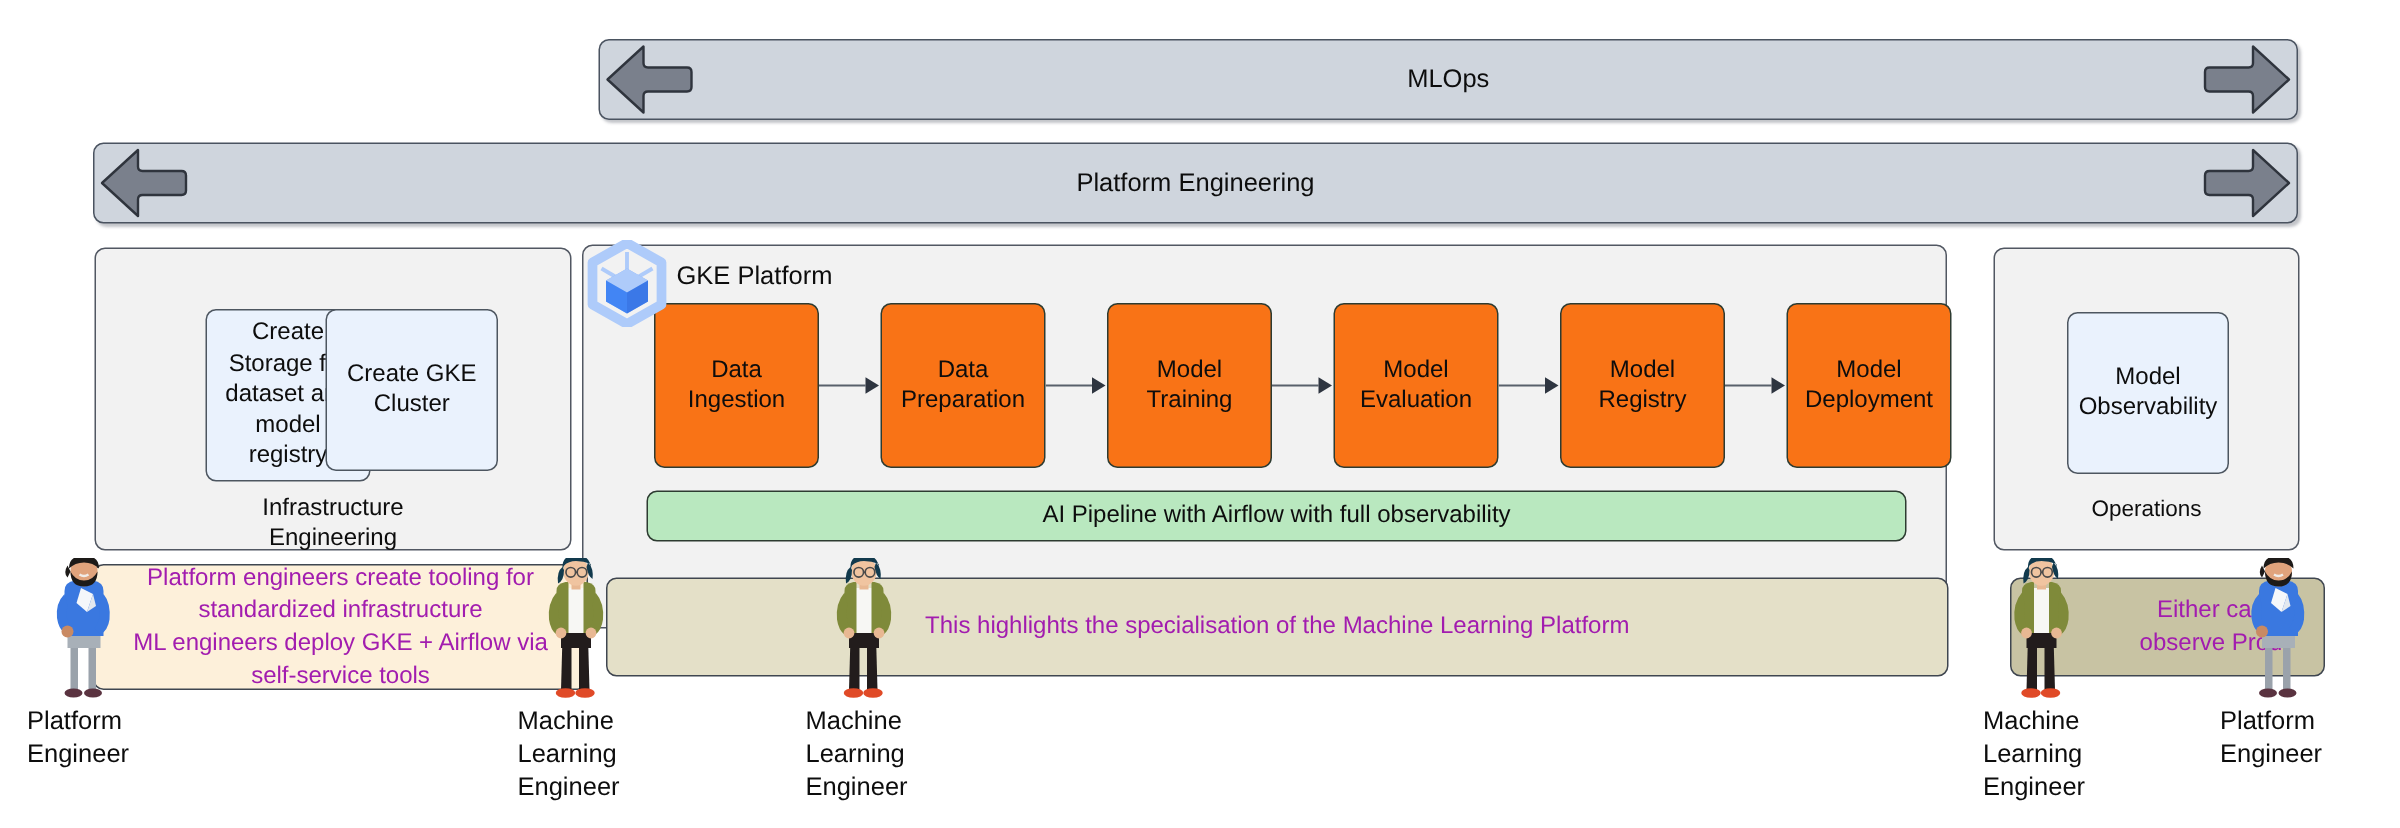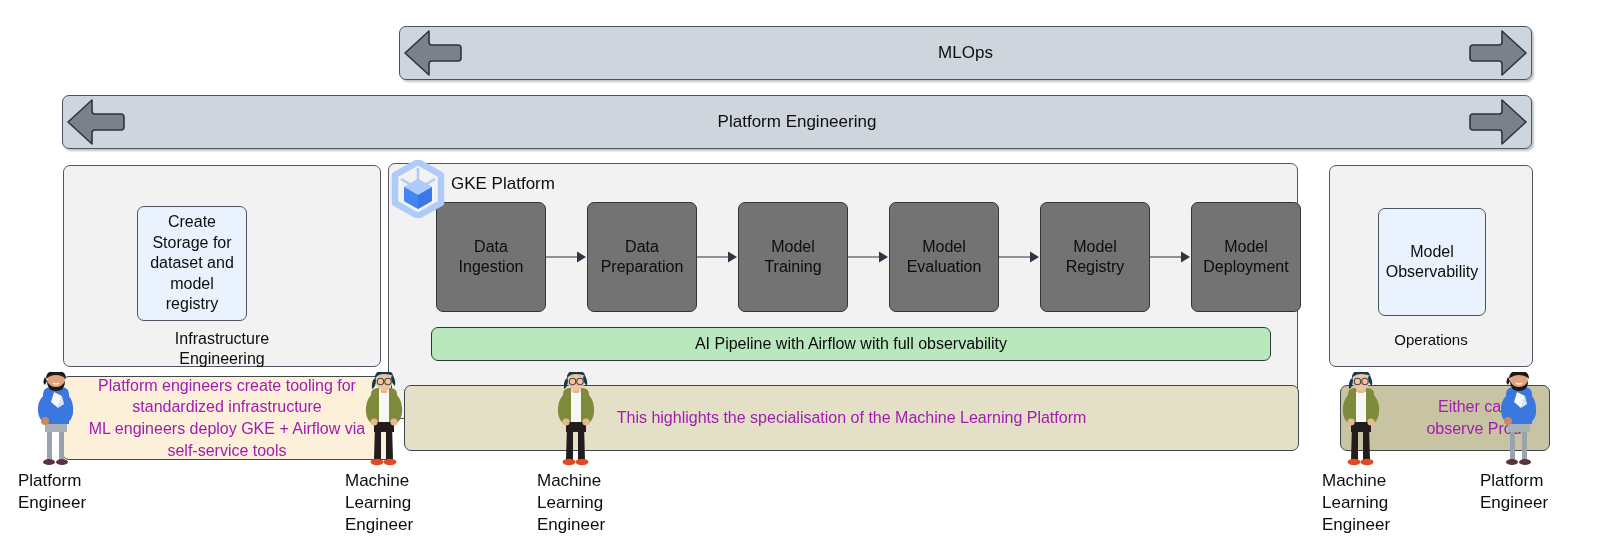--- a/index.html
+++ b/index.html
@@ -49,21 +49,21 @@
     position: absolute;
     display: flex; align-items: center; justify-content: center;
     text-align: center;
     border-radius: 7px;
     font-size: 16px;
     line-height: 1.28;
     color: #0d0d0d;
     white-space: pre-line;
   }
   .node.blue  { background: #eaf2fd; border: 1.5px solid #4d5660; }
-  .node.green { background: #737373; border: 1.5px solid #2d3b31; }
+  .node.green { background: #f97316; border: 1.5px solid #2d3b31; }
 
   .strip {
     position: absolute;
     background: #b9e8bf;
     border: 1.5px solid #2d3b31;
     border-radius: 7px;
     display: flex; align-items: center; justify-content: center;
     font-size: 16px; color: #0d0d0d;
   }
 
@@ -130,20 +130,22 @@
       </svg>
     </div>
   </div>
 
   <div class="panel" style="left:63px; top:165px; width:318px; height:202px;">
     <div class="node blue" style="left:29px; top:40px; width:110px; height:115px;margin-left:44px;">Create
 Storage for
 dataset and
 model
 registry</div>
+    <div class="node blue" style="left:153px; top:40px; width:115px; height:108px;">Create GKE
+Cluster</div>
     <div class="panel-caption" style="top:163px; white-space:pre-line;">Infrastructure
 Engineering</div>
   </div>
 
   <div class="panel" style="left:388px; top:163px; width:910px; height:256px;">
     <div class="panel-title" style="left:62px; top:10px;">GKE Platform</div>
 
     <div class="node green" style="left:47px; top:38px; width:110px; height:110px;">Data
 Ingestion</div>
     <div class="flow" style="left:157px; top:86px;">

